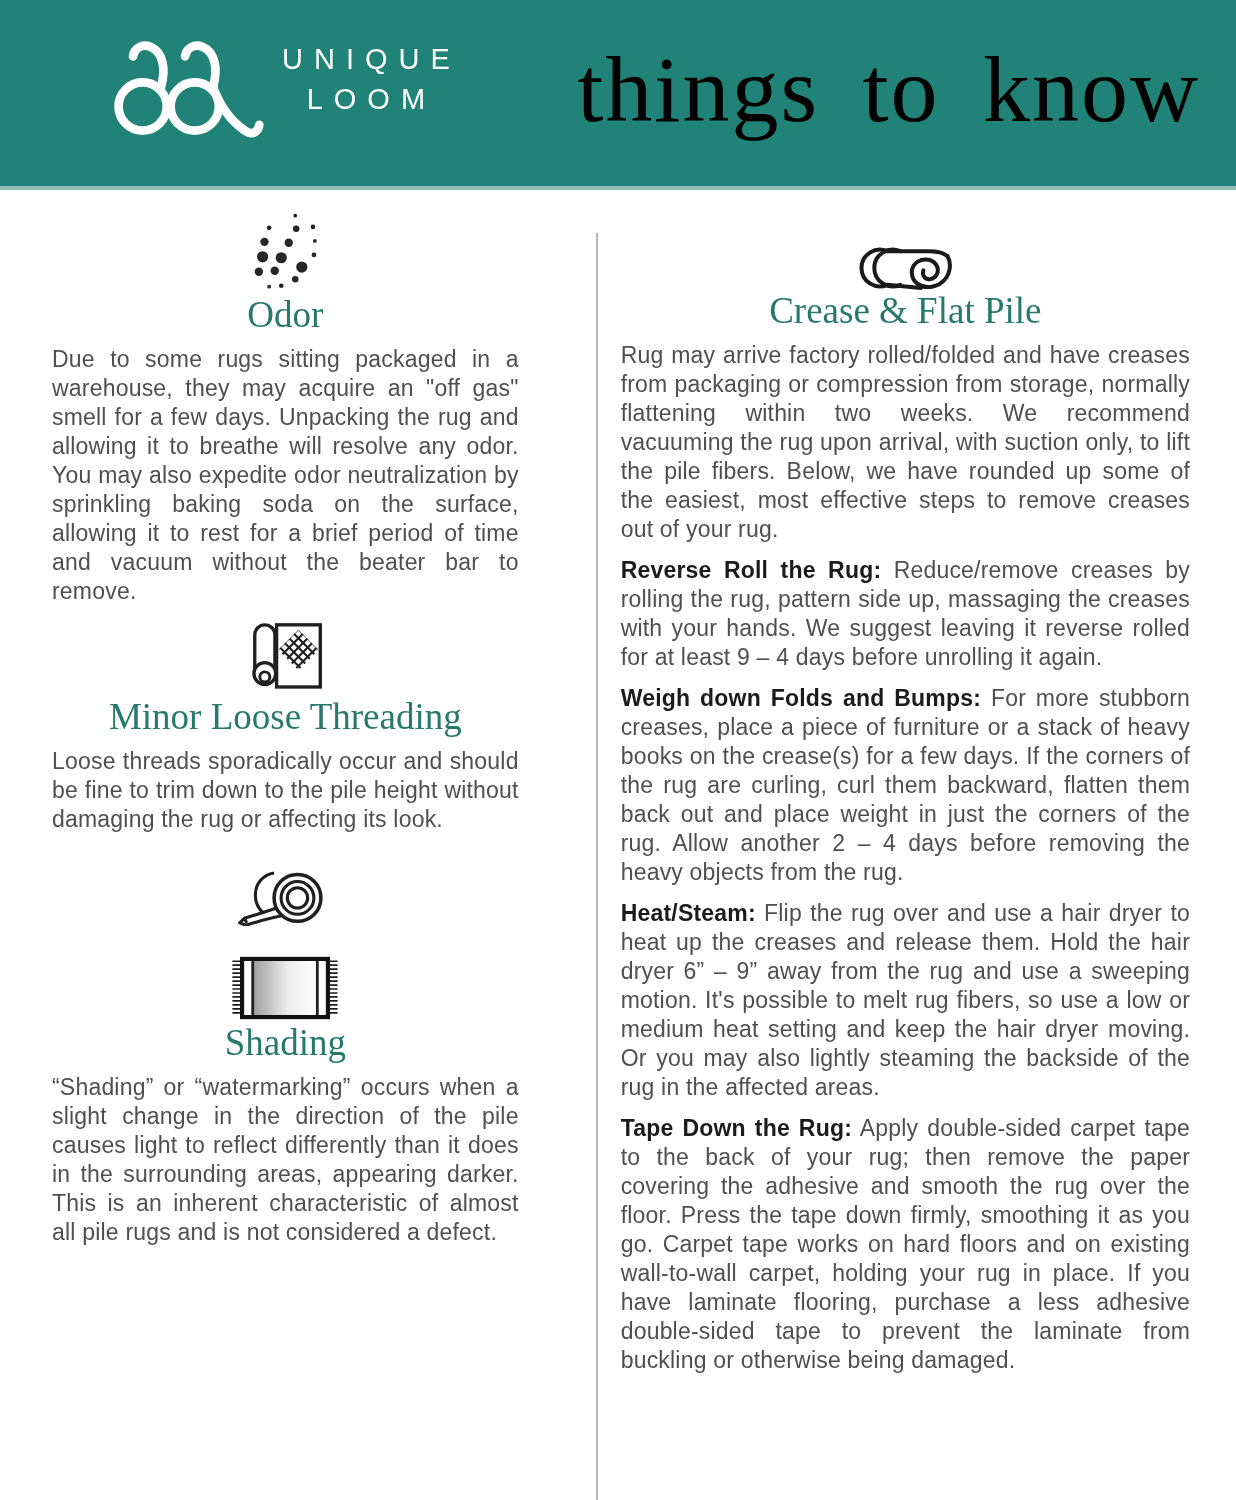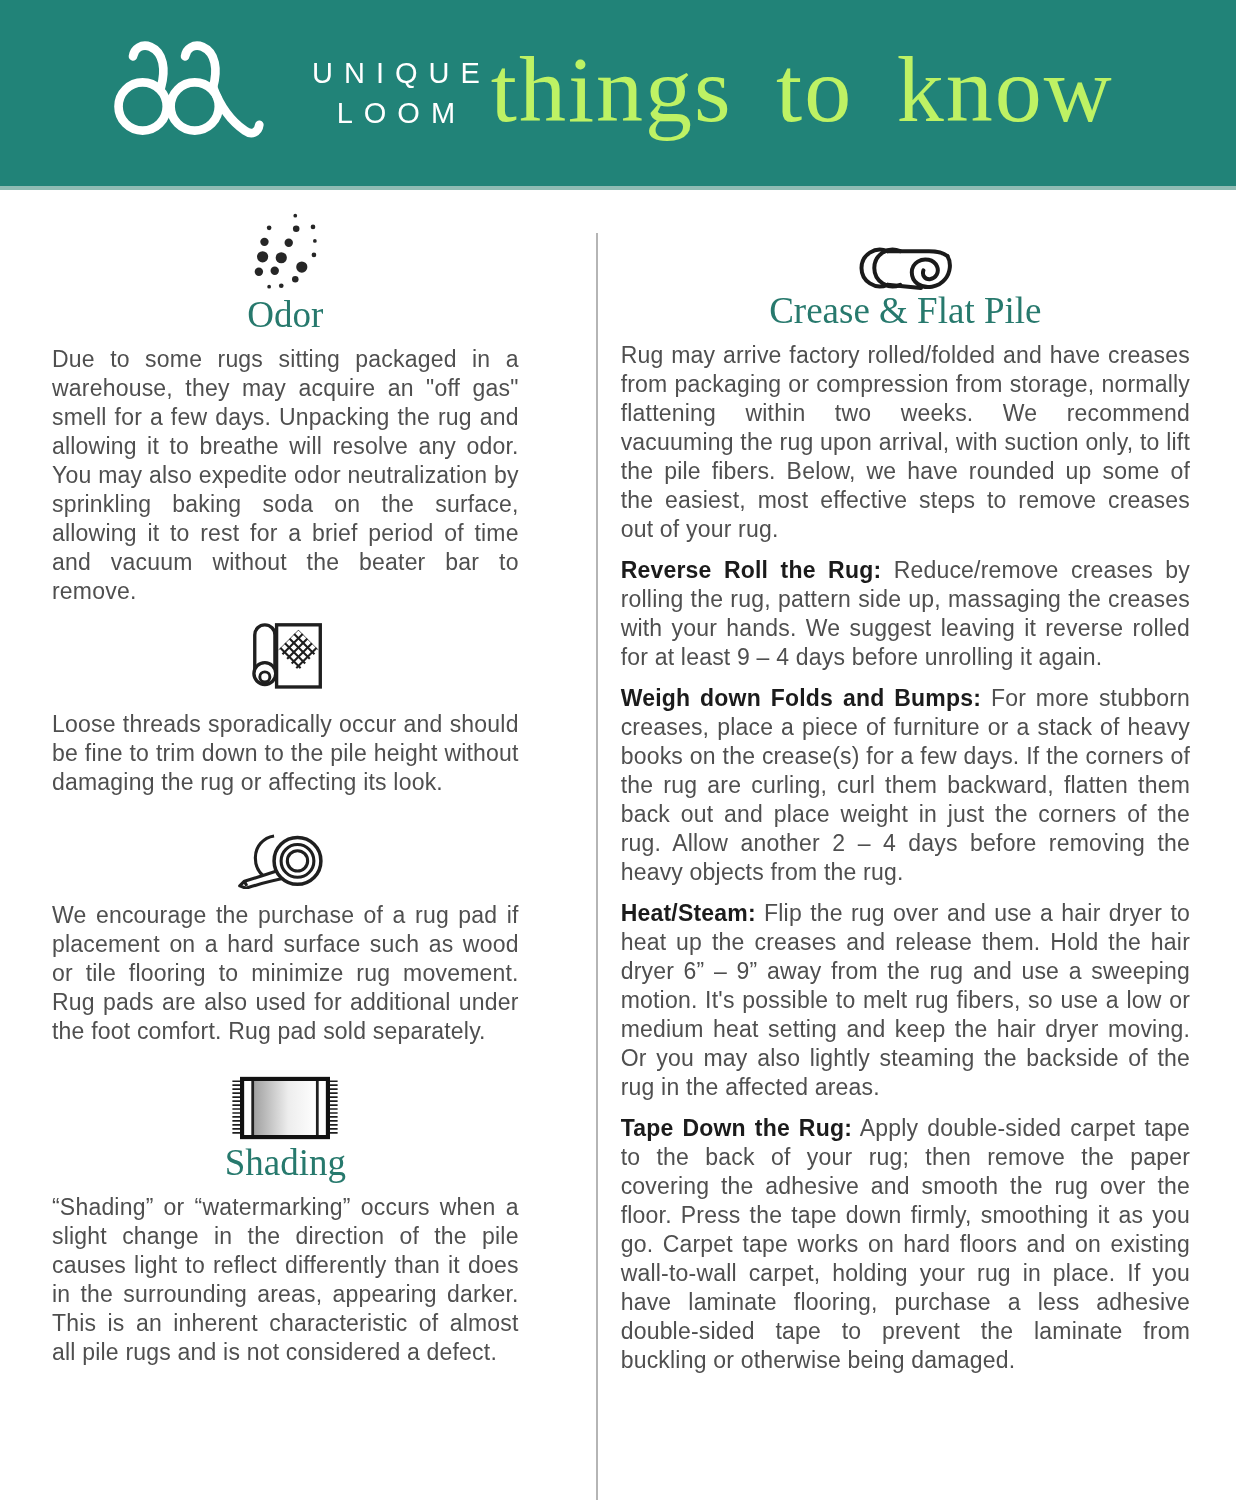--- a/index.html
+++ b/index.html
@@ -13,38 +13,36 @@
   
   .header{
     height:186px;
     background:#218378;
     border-bottom:4px solid #8fbcb4;
     display:flex;
     align-items:center;
   }
   .logo-group{
     display:flex;
-    align-items:center;
     margin-left:92px;
-    gap:30px;
     flex:0 0 auto;
   }
   .brand{
     color:#ffffff;
     font-size:29px;
     letter-spacing:11px;
     line-height:40px;
     text-align:center;
     font-weight:400;
   }
   .brand div{white-space:nowrap;}
   .main-title{
     flex:1;
-    text-align:left;
-    color:#bef264;
+    text-align:right;
+    color:#000000;
     font-family:"Liberation Serif", serif;
     font-size:94px;
     letter-spacing:2px;
     word-spacing:18px;
     padding-right:36px;
     line-height:1;
     transform:translateY(-4px);
   }
   
   .divider{
@@ -154,35 +152,35 @@
           <rect x="40" y="8" width="52" height="74" fill="#ffffff" stroke="#1f1f1f" stroke-width="4"></rect>
           <g clip-path="url(#diamondClip)" stroke="#1f1f1f" stroke-width="2.5">
             <path d="M 20,0 L 90,70 M 31,0 L 101,70 M 42,0 L 112,70 M 53,0 L 123,70 M 9,0 L 79,70"></path>
             <path d="M 112,0 L 42,70 M 101,0 L 31,70 M 90,0 L 20,70 M 79,0 L 9,70 M 123,0 L 53,70"></path>
           </g>
           <path d="M 14,62 L 14,20 A 12,12 0 0 1 38,20 L 38,62" fill="#ffffff" stroke="#1f1f1f" stroke-width="4"></path>
           <circle cx="26" cy="66" r="13" fill="#ffffff" stroke="#1f1f1f" stroke-width="4"></circle>
           <circle cx="26" cy="70" r="6" fill="none" stroke="#1f1f1f" stroke-width="3.5"></circle>
         </svg>
       </div>
+      <h2 class="section-heading mt22">Minor Loose Threading</h2>
       <p class="body-text mt8">Loose threads sporadically occur and should be fine to trim down to the pile height without damaging the rug or affecting its look.</p>
 
       <div class="icon-block mt28">
         <svg width="94" height="64" viewBox="0 0 120 82">
           <g fill="none" stroke="#1f1f1f" stroke-width="4" stroke-linejoin="round">
             <path d="M 58,56 C 40,62 22,68 8,72 L 2,78 L 10,81 C 26,76 44,71 60,68" fill="#ffffff"></path>
             <path d="M 8,72 L 11,78"></path>
             <path d="M 46,14 C 32,16 22,28 22,42 C 22,52 26,60 32,65" fill="none"></path>
           </g>
           <circle cx="76" cy="46" r="30" fill="#ffffff" stroke="#1f1f1f" stroke-width="4.5"></circle>
           <circle cx="76" cy="46" r="21" fill="none" stroke="#1f1f1f" stroke-width="4"></circle>
           <circle cx="76" cy="46" r="13" fill="none" stroke="#1f1f1f" stroke-width="4"></circle>
         </svg>
       </div>
-      <p class="body-text mt8">We encourage the purchase of a rug pad if placement on a hard surface such as wood or tile flooring to minimize rug movement. Rug pads are also used for additional under the foot comfort. Rug pad sold separately.</p>
 
       <div class="icon-block mt26">
         <svg width="116" height="72" viewBox="0 0 120 78">
           <defs>
             <linearGradient id="shadeGrad" x1="0" y1="0" x2="1" y2="0">
               <stop offset="0" stop-color="#9e9e9e"></stop>
               <stop offset="0.55" stop-color="#ededed"></stop>
               <stop offset="1" stop-color="#ffffff"></stop>
             </linearGradient>
           </defs>

